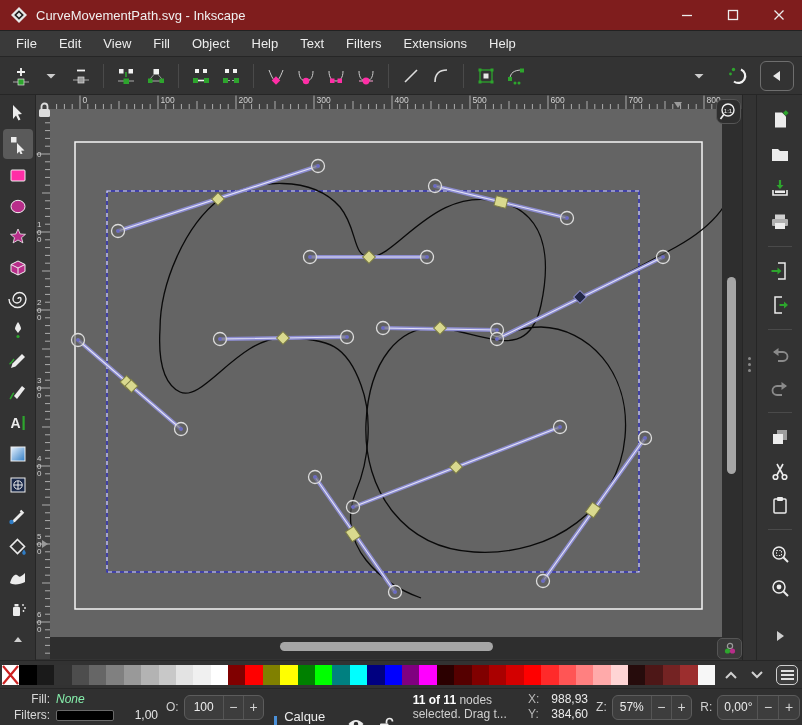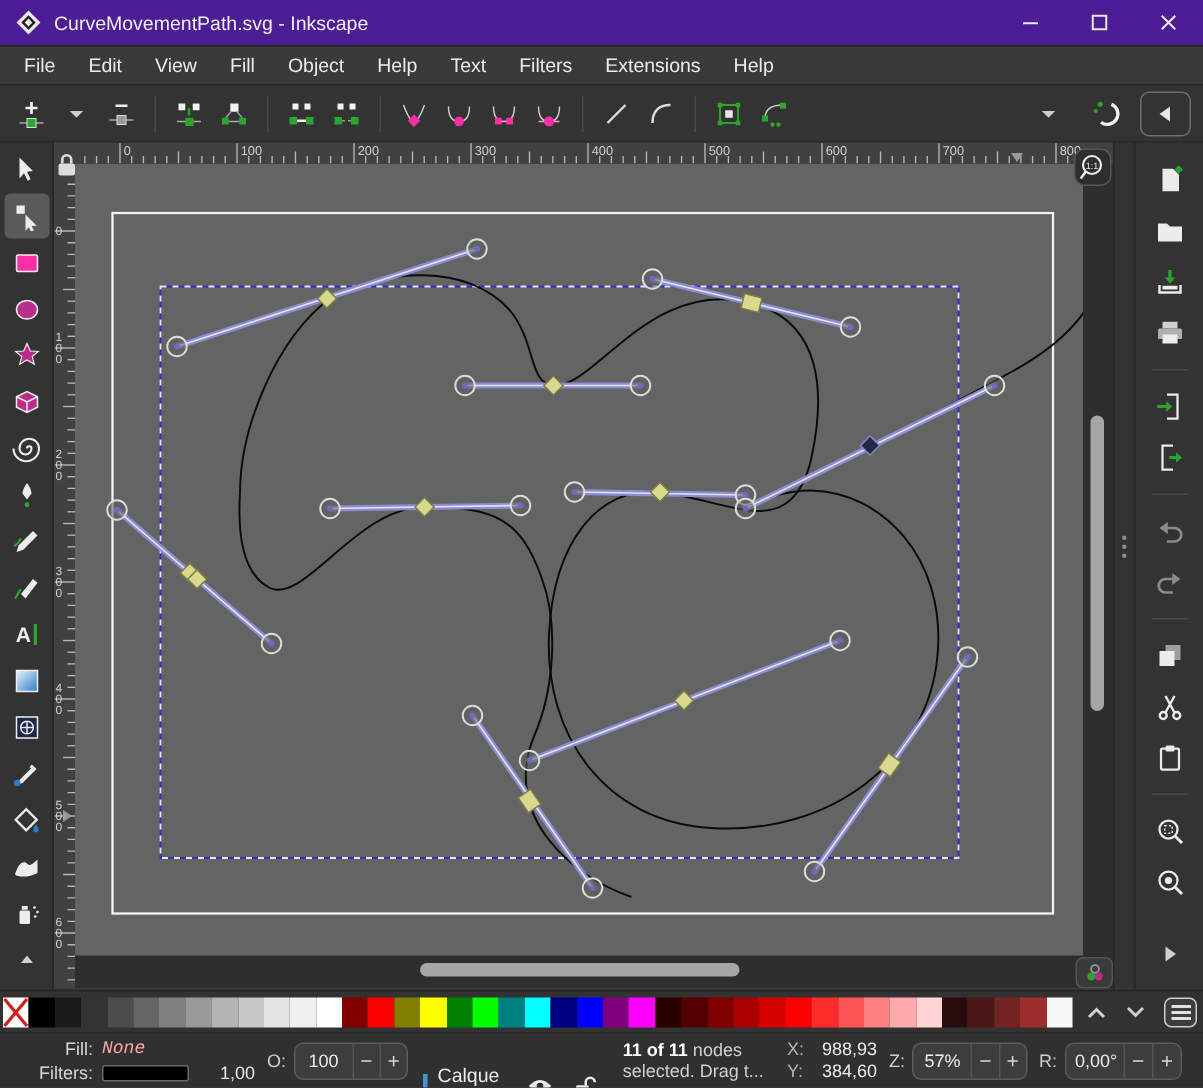--- a/index.html
+++ b/index.html
@@ -1,21 +1,21 @@
 <!DOCTYPE html>
 <html><head>
 <meta charset="utf-8">
 <style>
   *{margin:0;padding:0;box-sizing:border-box;}
   html,body{width:802px;height:725px;overflow:hidden;background:#2c2c2c;
     font-family:"Liberation Sans","DejaVu Sans",sans-serif;font-size:13px;color:#e6e6e6;}
   .window{position:relative;width:802px;height:725px;display:flex;flex-direction:column;background:#333;}
 
   
-  .titlebar{height:30px;background:#4c1d95;display:flex;align-items:center;flex:none;}
+  .titlebar{height:30px;background:#7f1d1d;display:flex;align-items:center;flex:none;}
   .titlebar .logo{width:18px;height:18px;margin:0 8px 0 10px;}
   .title-text{flex:1;font-size:13px;color:#f0f0f0;}
   .win-btn{width:46px;height:30px;display:flex;align-items:center;justify-content:center;}
 
   
   .menubar{height:26px;background:#3a3a3a;display:flex;align-items:center;padding-left:6px;gap:2px;flex:none;border-top:1px solid #222;}
   .menu-item{padding:4px 10px;color:#ececec;font-size:13px;cursor:default;}
 
   
   .toolbar{height:39px;background:#333;display:flex;align-items:center;padding:0 6px;flex:none;border-top:1px solid #262626;border-bottom:1px solid #262626;}
@@ -53,24 +53,24 @@
 
   
   .palette{height:28px;background:#323232;display:flex;align-items:center;padding-left:2px;flex:none;border-top:1px solid #262626;}
   .swatches{display:flex;height:20px;}
   .swatch{width:17.4px;height:20px;flex:none;position:relative;}
   .pal-arrow{width:26px;height:22px;display:flex;align-items:center;justify-content:center;}
   .pal-menu{width:22px;height:20px;border:1.5px solid #cfcfcf;border-radius:5px;display:flex;flex-direction:column;justify-content:center;gap:2px;align-items:center;margin:0 4px 0 6px;background:#3d3d3d;}
   .pal-menu i{display:block;width:13px;height:2px;background:#e0e0e0;}
 
   
-  .statusbar{height:37px;background:#303030;display:flex;align-items:center;flex:none;font-size:12px;padding:0 14px;border-top:1px solid #262626;}
+  .statusbar{height:37px;background:#303030;display:flex;align-items:center;flex:none;font-size:12px;padding:0 2px;border-top:1px solid #262626;}
   .fs-block{display:grid;grid-template-columns:50px 62px 40px;grid-template-rows:16px 16px;align-items:center;margin-left:4px;}
   .fs-label{text-align:right;padding-right:6px;color:#d8d8d8;}
-  .fill-none{font-style:italic;color:#fca5a5;font-family:Liberation Mono, monospace;}
+  .fill-none{font-style:italic;color:#86efac;}
   .stroke-swatch{width:58px;height:11px;background:#000;border:1px solid #6a6a6a;border-radius:2px;}
   .sw-width{color:#e6e6e6;text-align:right;}
   .spin{display:flex;align-items:center;height:25px;border:1px solid #5c5c5c;border-radius:6px;background:#3d3d3d;overflow:hidden;}
   .spin .val{padding:0 6px;min-width:38px;text-align:center;color:#ececec;}
   .spin .btn{width:22px;height:100%;display:flex;align-items:center;justify-content:center;border-left:1px solid #555;color:#d5d5d5;font-size:14px;}
   .sb-label{color:#cfcfcf;margin:0 5px 0 8px;}
   .layer-block{display:flex;align-items:center;margin-left:10px;margin-top:33px;}
   .layer-bar{width:3px;height:16px;background:#4a90d9;margin-right:7px;}
   .layer-name{color:#ececec;font-size:13px;margin-right:10px;}
   .icon-gap{width:26px;display:flex;justify-content:center;margin-right:6px;}

